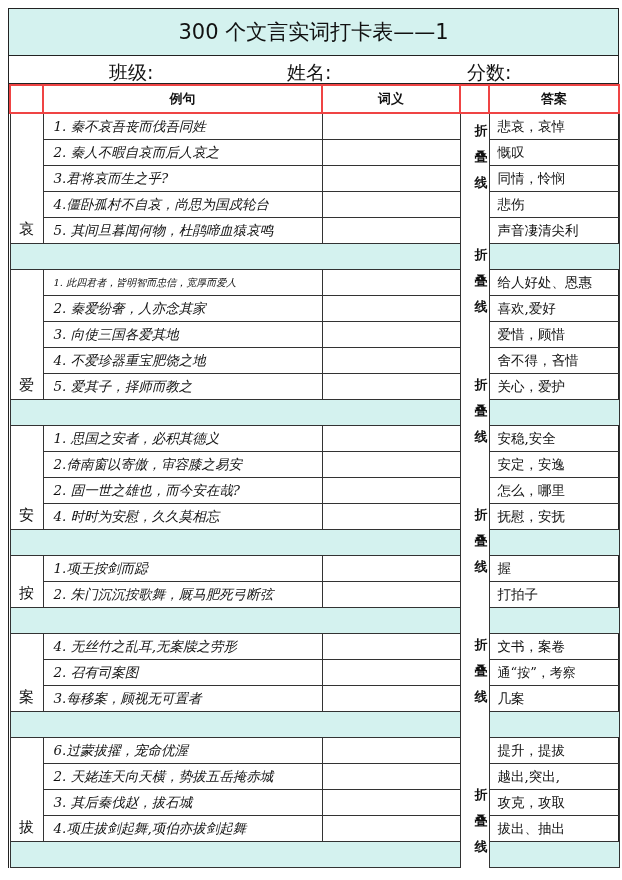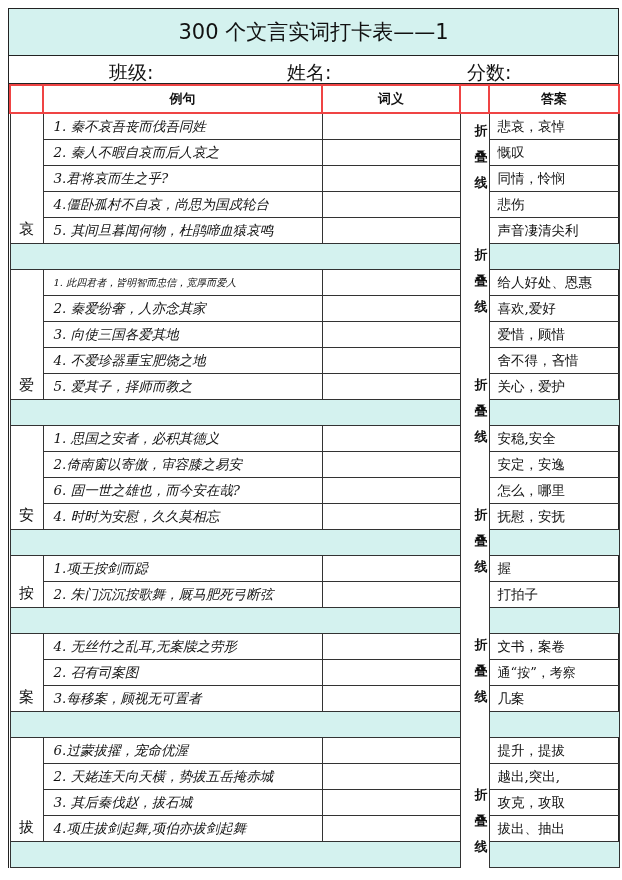--- a/index.html
+++ b/index.html
@@ -128,21 +128,21 @@
           <td class="fold"></td>
           <td class="ans">安稳,安全</td>
         </tr>
         <tr>
           <td class="ex">2.倚南窗以寄傲，审容膝之易安</td>
           <td></td>
           <td class="fold"></td>
           <td class="ans">安定，安逸</td>
         </tr>
         <tr>
-          <td class="ex">6. 固一世之雄也，而今安在哉?</td>
+          <td class="ex">2. 固一世之雄也，而今安在哉?</td>
           <td></td>
           <td class="fold"></td>
           <td class="ans">怎么，哪里</td>
         </tr>
         <tr>
           <td class="ex">4. 时时为安慰，久久莫相忘</td>
           <td></td>
           <td class="fold"></td>
           <td class="ans">抚慰，安抚</td>
         </tr>

